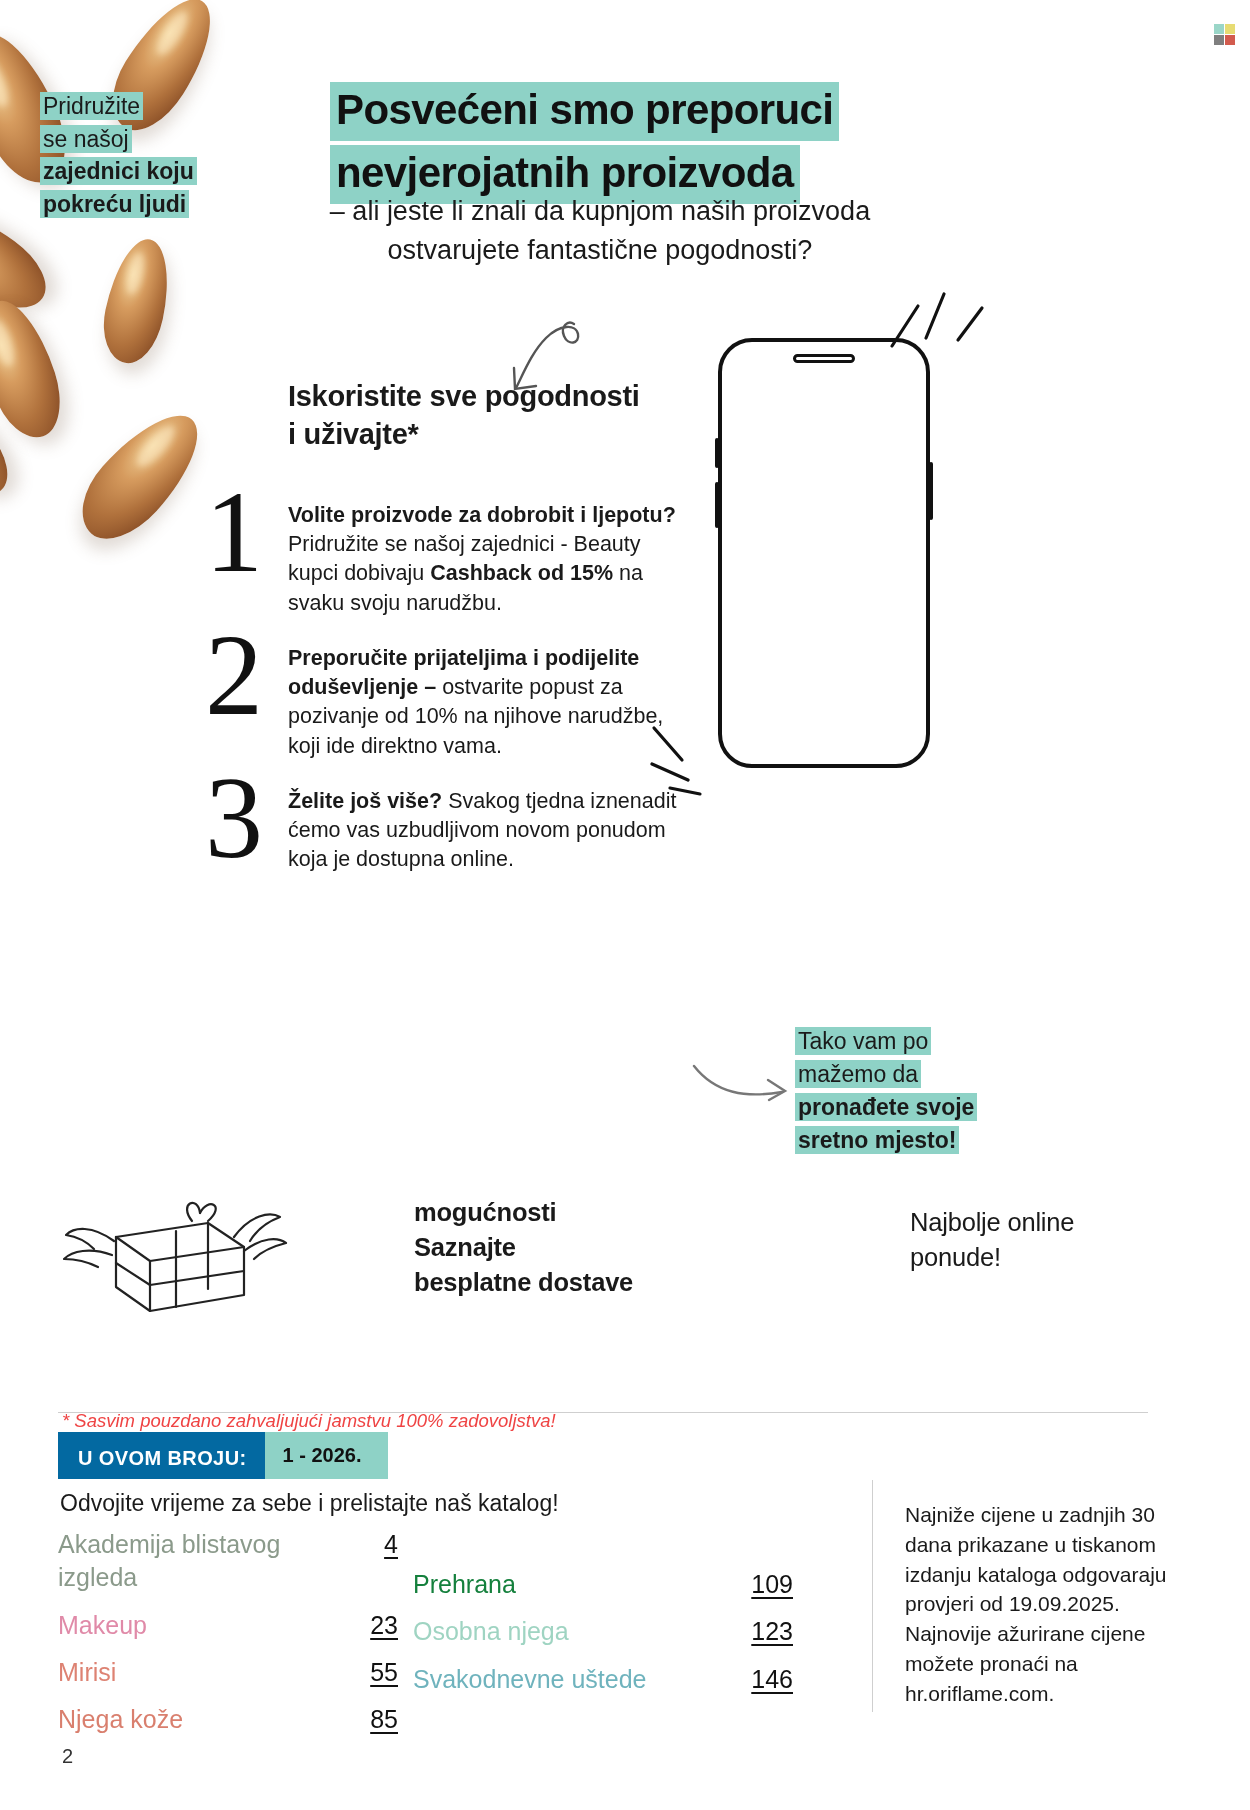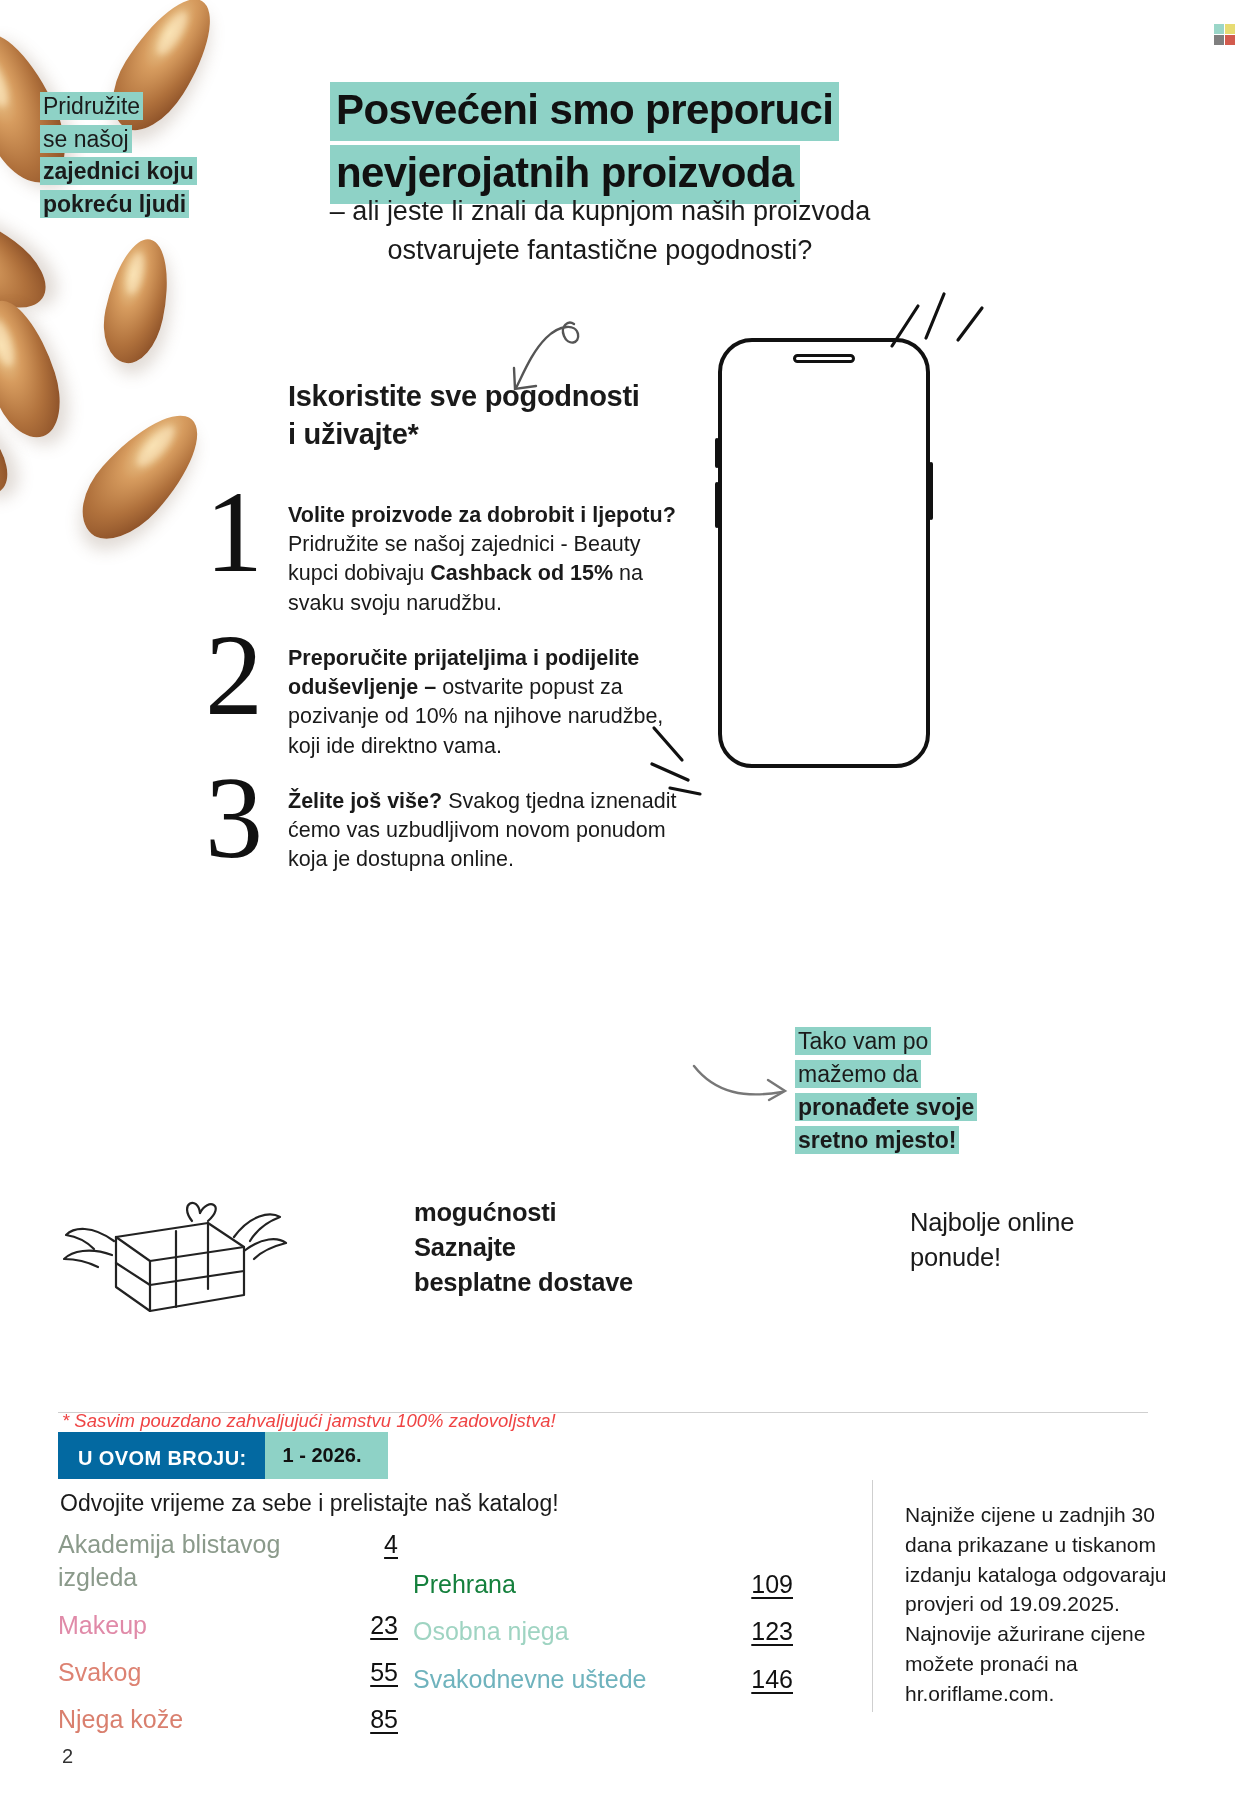--- a/index.html
+++ b/index.html
@@ -346,21 +346,21 @@
     <div class="toc-col left">
       <div class="toc-row">
         <span class="toc-label" style="color: rgb(139, 154, 139);">Akademija blistavog izgleda</span>
         <span class="toc-page">4</span>
       </div>
       <div class="toc-row">
         <span class="toc-label" style="color: rgb(224, 138, 168);">Makeup</span>
         <span class="toc-page">23</span>
       </div>
       <div class="toc-row">
-        <span class="toc-label" style="color: rgb(221, 130, 114);">Svakog</span>
+        <span class="toc-label" style="color: rgb(221, 130, 114);">Mirisi</span>
         <span class="toc-page">55</span>
       </div>
       <div class="toc-row">
         <span class="toc-label" style="color: rgb(217, 127, 110);">Njega kože</span>
         <span class="toc-page">85</span>
       </div>
     </div>
 
     <div class="toc-col right">
       <div class="toc-row">

